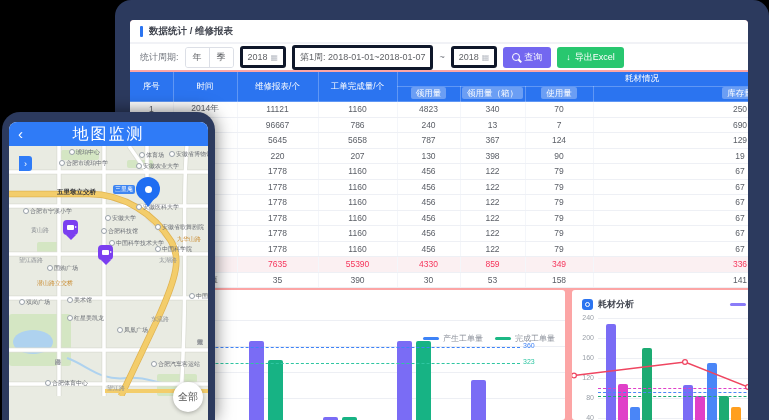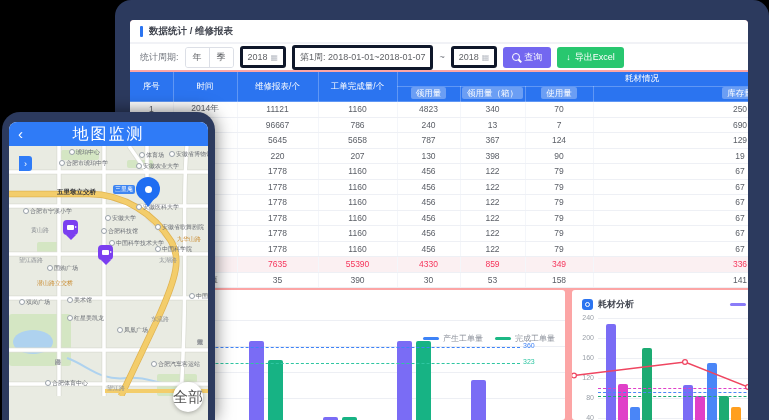--- a/index.html
+++ b/index.html
@@ -94,21 +94,21 @@
   .campin::after{content:"";position:absolute;bottom:-5px;left:50%;transform:translateX(-50%);
                  border:5px solid transparent;border-top:5px solid #7b3ff0;border-bottom:0;}
   .camglyph{width:7px;height:5px;background:#fff;border-radius:1px;position:relative;}
   .camglyph::after{content:"";position:absolute;right:-2.5px;top:1px;width:0;height:0;
                    border-left:2.5px solid #fff;border-top:1.5px solid transparent;
                    border-bottom:1.5px solid transparent;}
   .expand{position:absolute;left:10px;top:10px;width:13px;height:15px;background:#2f7bf7;
           border-radius:0 3px 3px 0;color:#fff;font-size:9px;display:flex;align-items:center;
           justify-content:center;z-index:5;}
   .allbtn{position:absolute;right:5px;bottom:8px;width:30px;height:30px;background:#fff;
-          border-radius:50%;display:flex;align-items:center;justify-content:center;font-size:15px;
+          border-radius:50%;display:flex;align-items:center;justify-content:center;font-size:10px;
           color:#555;box-shadow:0 1px 4px rgba(0,0,0,.3);z-index:5;}
 </style>
 </head>
 <body>
 
 <div id="stage">
 
   <div class="window">
     <div class="screen">
 

